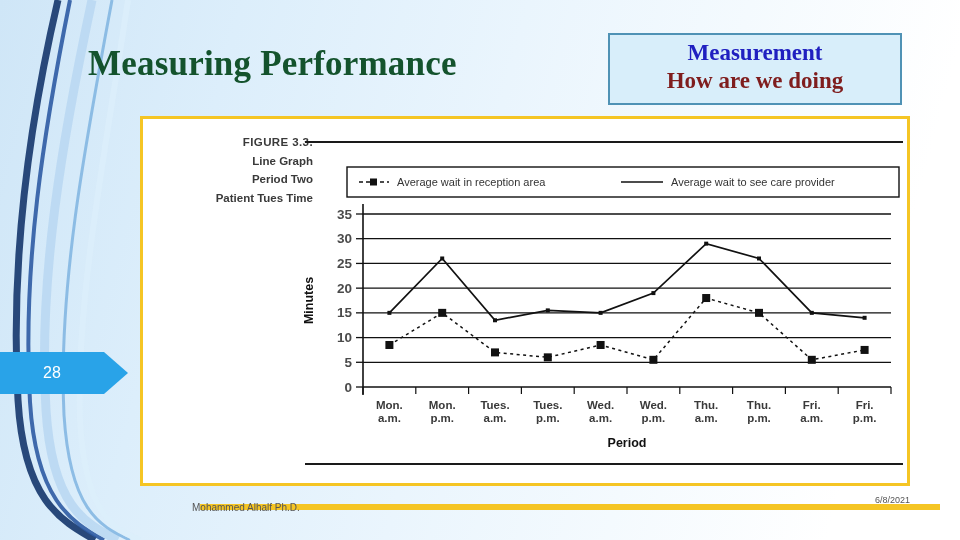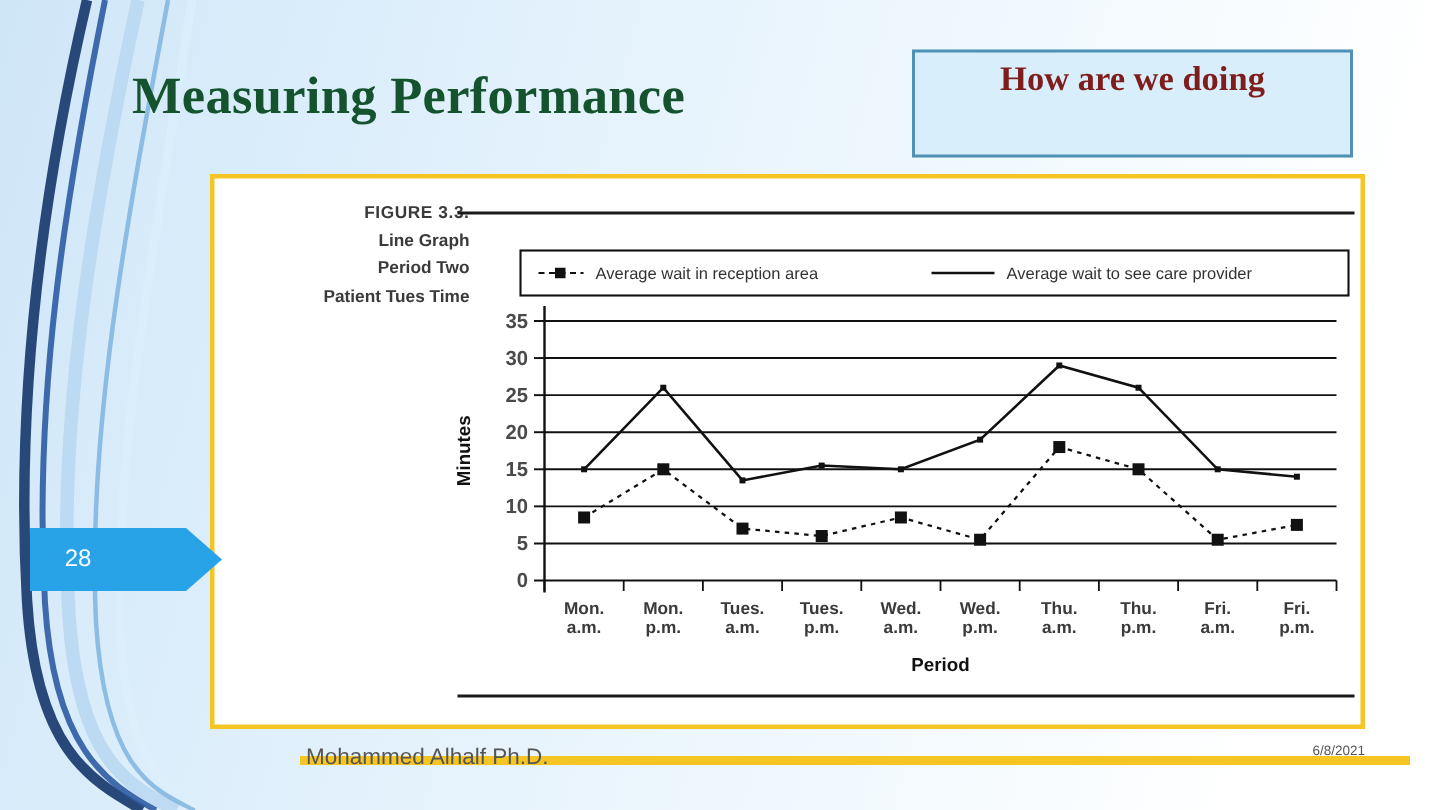--- a/index.html
+++ b/index.html
@@ -48,52 +48,53 @@
   #fig-caption .fignum{letter-spacing:.4px;}
   #rule-top{position:absolute;left:162px;top:22px;width:598px;height:2px;background:#1a1a1a;}
   #rule-bot{position:absolute;left:162px;bottom:18px;width:598px;height:2px;background:#1a1a1a;}
 
   
   #chart-wrap{position:absolute;left:148px;top:40px;width:612px;height:310px;}
   #chart-svg{display:block;}
 
   
   #pagenum{
-    position:absolute;left:0;top:352px;width:130px;height:48px;z-index:6;padding-left:20px;
+    position:absolute;left:0;top:352px;width:130px;height:48px;z-index:6;
   }
   #pagenum .num{
     position:absolute;left:0;top:0;width:104px;height:42px;
     color:#ffffff;font-size:16px;display:flex;align-items:center;justify-content:center;
   }
 
   
   #footer-bar{
     position:absolute;left:0;bottom:0;width:960px;height:44px;z-index:3;
   }
   #footer-name{
-    position:absolute;left:204px;bottom:27px;font-size:15px;color:#555555;z-index:7;
+    position:absolute;left:192px;bottom:27px;font-size:10px;color:#555555;z-index:7;
   }
   #footer-date{
     position:absolute;right:50px;bottom:35px;font-size:9px;color:#555555;z-index:7;
   }
 </style>
 </head>
 <body>
 
 <svg id="ribbons" viewBox="0 0 200 540" preserveAspectRatio="none">
   <path d="M58,0 C30,120 10,260 18,400 C24,500 60,520 95,540" fill="none" stroke="#1f3f73" stroke-width="7" opacity="0.95"></path>
   <path d="M70,0 C44,130 22,265 30,402 C36,498 70,522 104,540" fill="none" stroke="#2e5ba3" stroke-width="4" opacity="0.9"></path>
   <path d="M92,0 C62,140 38,280 46,410 C52,505 84,524 118,540" fill="none" stroke="#bcd9f2" stroke-width="9" opacity="0.95"></path>
   <path d="M112,0 C84,150 58,290 64,415 C70,508 98,526 130,540" fill="none" stroke="#7fb4e0" stroke-width="3" opacity="0.85"></path>
   <path d="M128,0 C104,160 76,300 80,420 C85,510 110,528 140,540" fill="none" stroke="#dceefb" stroke-width="6" opacity="0.9"></path>
 </svg>
 
 <div id="title">Measuring Performance</div>
 
 <div id="measure-box">
+  <div class="l1">Measurement</div>
   <div class="l2">How are we doing</div>
 </div>
 
 <div id="figure-frame">
 
   <div id="fig-caption">
     <div class="fignum">FIGURE 3.3.</div>
     <div>Line Graph</div>
     <div>Period Two</div>
     <div>Patient Tues Time</div>

